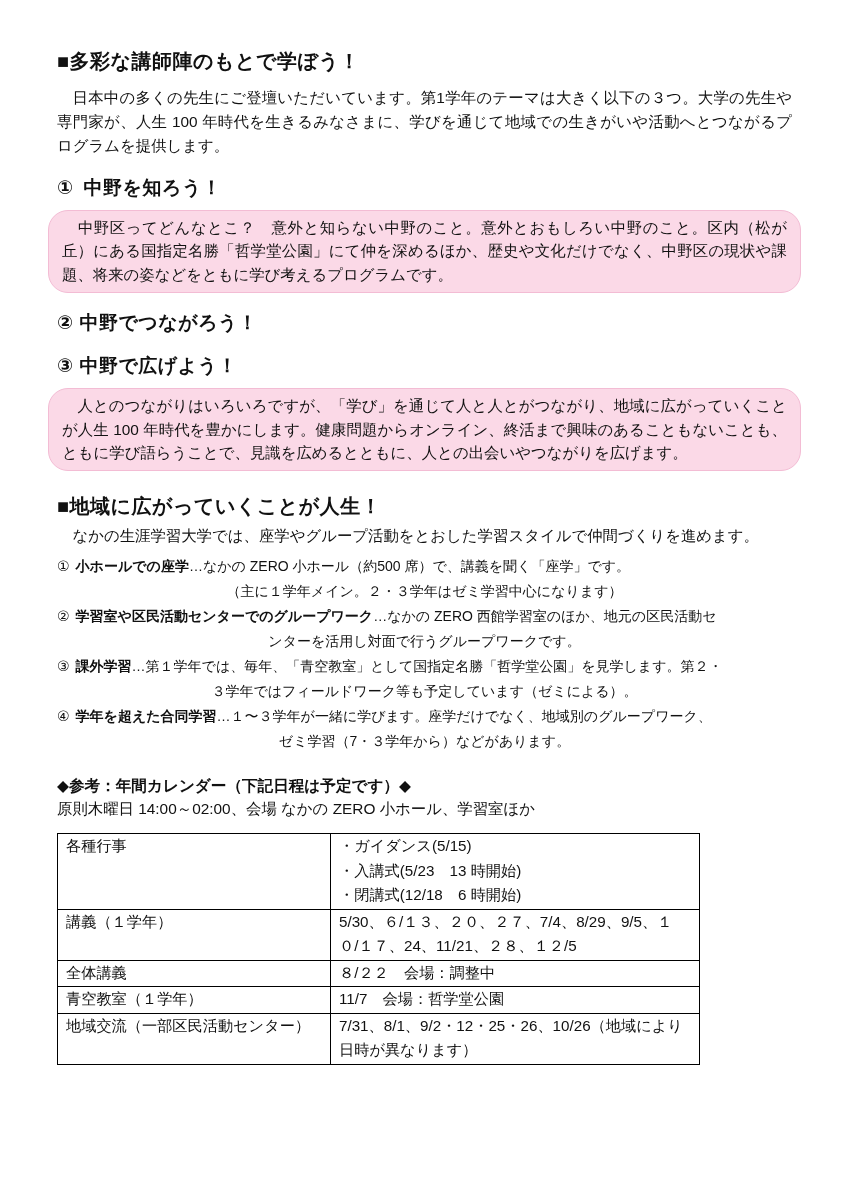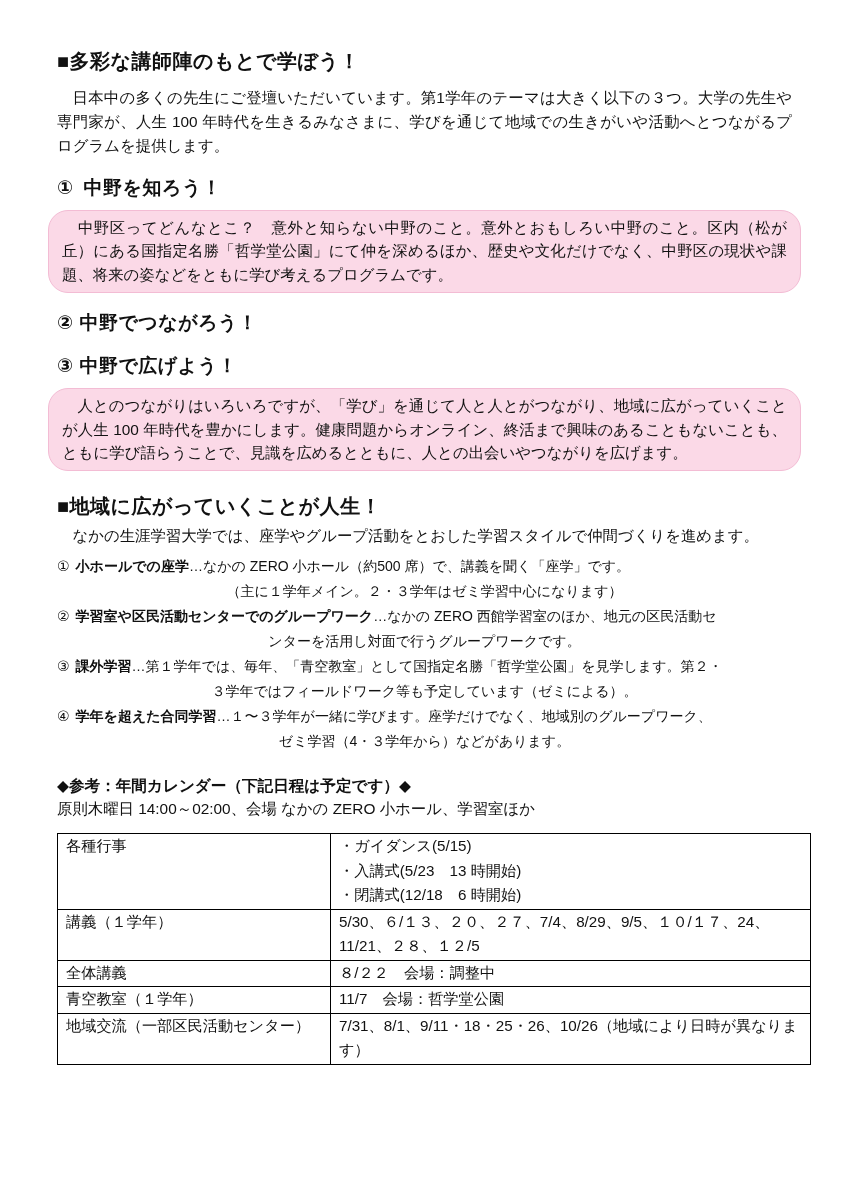--- a/index.html
+++ b/index.html
@@ -36,21 +36,21 @@
   .ls-item { font-size: 14px; line-height: 25px; }
   .ls-line1 { white-space: nowrap; }
   .ls-line1 .num { margin-right: 6px; }
   .ls-line1 .lbl { font-weight: bold; }
   .ls-line2 { text-align: center; }
 
   .cal-title { font-size: 15.6px; font-weight: bold; margin: 22px 0 2px 0; }
   .cal-note  { font-size: 15.4px; margin: 0 0 13px 0; }
 
   table.cal {
-    border-collapse: collapse; width: 754px; table-layout: fixed;
+    border-collapse: collapse; width: 643px; table-layout: fixed;
     font-size: 15.2px; line-height: 24.5px;
   }
   table.cal td {
     border: 1.6px solid #000; vertical-align: top; padding: 0px 8px 1px 8px;
   }
   td.c1 { width: 256px; }
 </style>
 </head>
 <body>
 
@@ -82,21 +82,21 @@
       <div class="ls-line2">ンターを活用し対面で行うグループワークです。</div>
     </div>
 
     <div class="ls-item">
       <div class="ls-line1"><span class="num">③</span><span class="lbl">課外学習</span><span>…第１学年では、毎年、「青空教室」として国指定名勝「哲学堂公園」を見学します。第２・</span></div>
       <div class="ls-line2">３学年ではフィールドワーク等も予定しています（ゼミによる）。</div>
     </div>
 
     <div class="ls-item">
       <div class="ls-line1"><span class="num">④</span><span class="lbl">学年を超えた合同学習</span><span>…１〜３学年が一緒に学びます。座学だけでなく、地域別のグループワーク、</span></div>
-      <div class="ls-line2">ゼミ学習（4・３学年から）などがあります。</div>
+      <div class="ls-line2">ゼミ学習（7・３学年から）などがあります。</div>
     </div>
 
   </div>
 
   <div class="cal-title">◆参考：年間カレンダー（下記日程は予定です）◆</div>
   <div class="cal-note">原則木曜日 14:00～02:00、会場 なかの ZERO  小ホール、学習室ほか</div>
 
   <table class="cal">
     <tbody>
       <tr>
@@ -114,18 +114,18 @@
       <tr>
         <td class="c1">全体講義</td>
         <td class="c2">８/２２　会場：調整中</td>
       </tr>
       <tr>
         <td class="c1">青空教室（１学年）</td>
         <td class="c2">11/7　会場：哲学堂公園</td>
       </tr>
       <tr>
         <td class="c1">地域交流（一部区民活動センター）</td>
-        <td class="c2">7/31、8/1、9/11・18・25・26、10/26（地域により日時が異なります）</td>
+        <td class="c2">7/31、8/1、9/2・12・25・26、10/26（地域により日時が異なります）</td>
       </tr>
     </tbody>
   </table>
 
 </div>
 
 </body></html>

